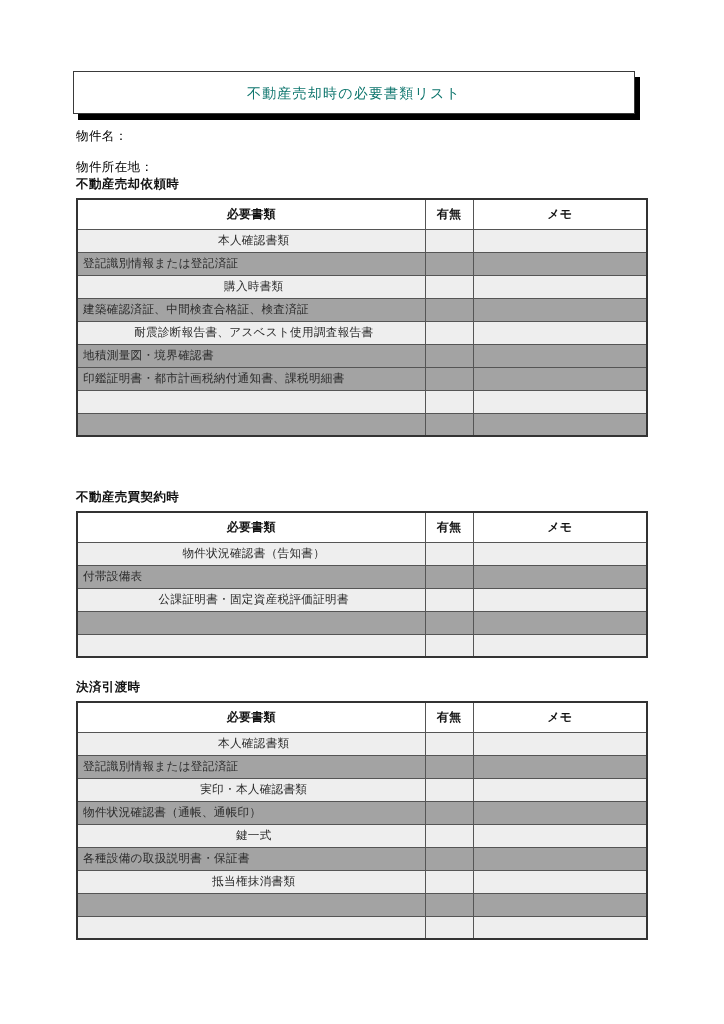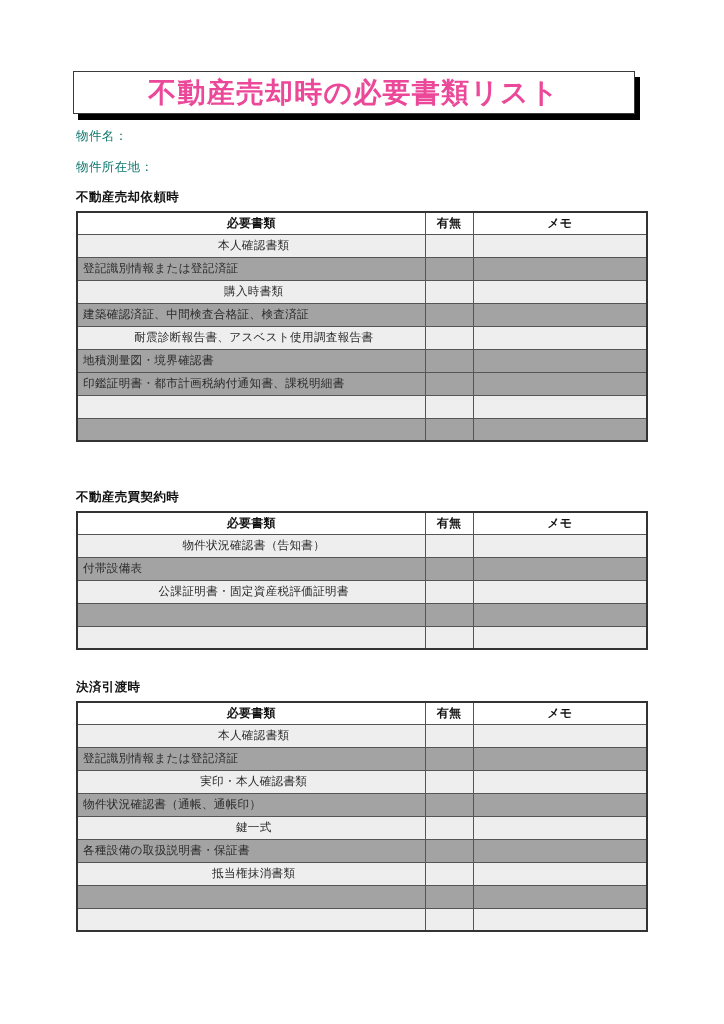--- a/index.html
+++ b/index.html
@@ -47,33 +47,33 @@
     width: 562px;
     height: 43px;
     background: #ffffff;
     border: 1.5px solid #3a3a3a;
     box-sizing: border-box;
     display: flex;
     align-items: center;
     justify-content: center;
   }
   .title-text {
-    font-size: 28px;
-    font-weight: bold;
+    font-size: 14px;
+    font-weight: normal;
     letter-spacing: 1.2px;
-    color: #ec4899;
+    color: #0f766e;
     line-height: 1;
   }
 
   
   .field-line {
     position: absolute;
     left: 76px;
     font-size: 12.5px;
-    color: #0f766e;
+    color: #000000;
     letter-spacing: 0.4px;
     white-space: nowrap;
   }
   .field-1 { top: 128px; }
   .field-2 { top: 159px; }
 
   
   .section {
     position: absolute;
     left: 76px;
@@ -108,21 +108,21 @@
     box-sizing: border-box;
     overflow: hidden;
     white-space: nowrap;
   }
   table.doc-table thead th {
     text-align: center;
     font-weight: bold;
     color: #111111;
     font-size: 12px;
     background: #ffffff;
-    height: 22px;
+    height: 30px;
     padding: 0;
   }
   table.doc-table tbody tr.shade td {
     background: #eeeeee;
     text-align: center;
   }
   table.doc-table tbody tr.plain td {
     background: #a3a3a3;
   }
 
@@ -140,21 +140,21 @@
   <div class="title-wrap">
     <div class="title-shadow"></div>
     <div class="title-box">
       <span class="title-text">不動産売却時の必要書類リスト</span>
     </div>
   </div>
 
   <div class="field-line field-1">物件名：</div>
   <div class="field-line field-2">物件所在地：</div>
 
-  <div class="section" id="section-0" style="top:189px;">
+  <div class="section" id="section-0" style="top:176px;">
     <div class="section-heading">不動産売却依頼時</div>
     <table class="doc-table">
       <colgroup>
         <col class="c-doc">
           <col class="c-yn">
           <col class="c-memo">
       </colgroup>
       <thead>
         <tr>
           <th>必要書類</th>

